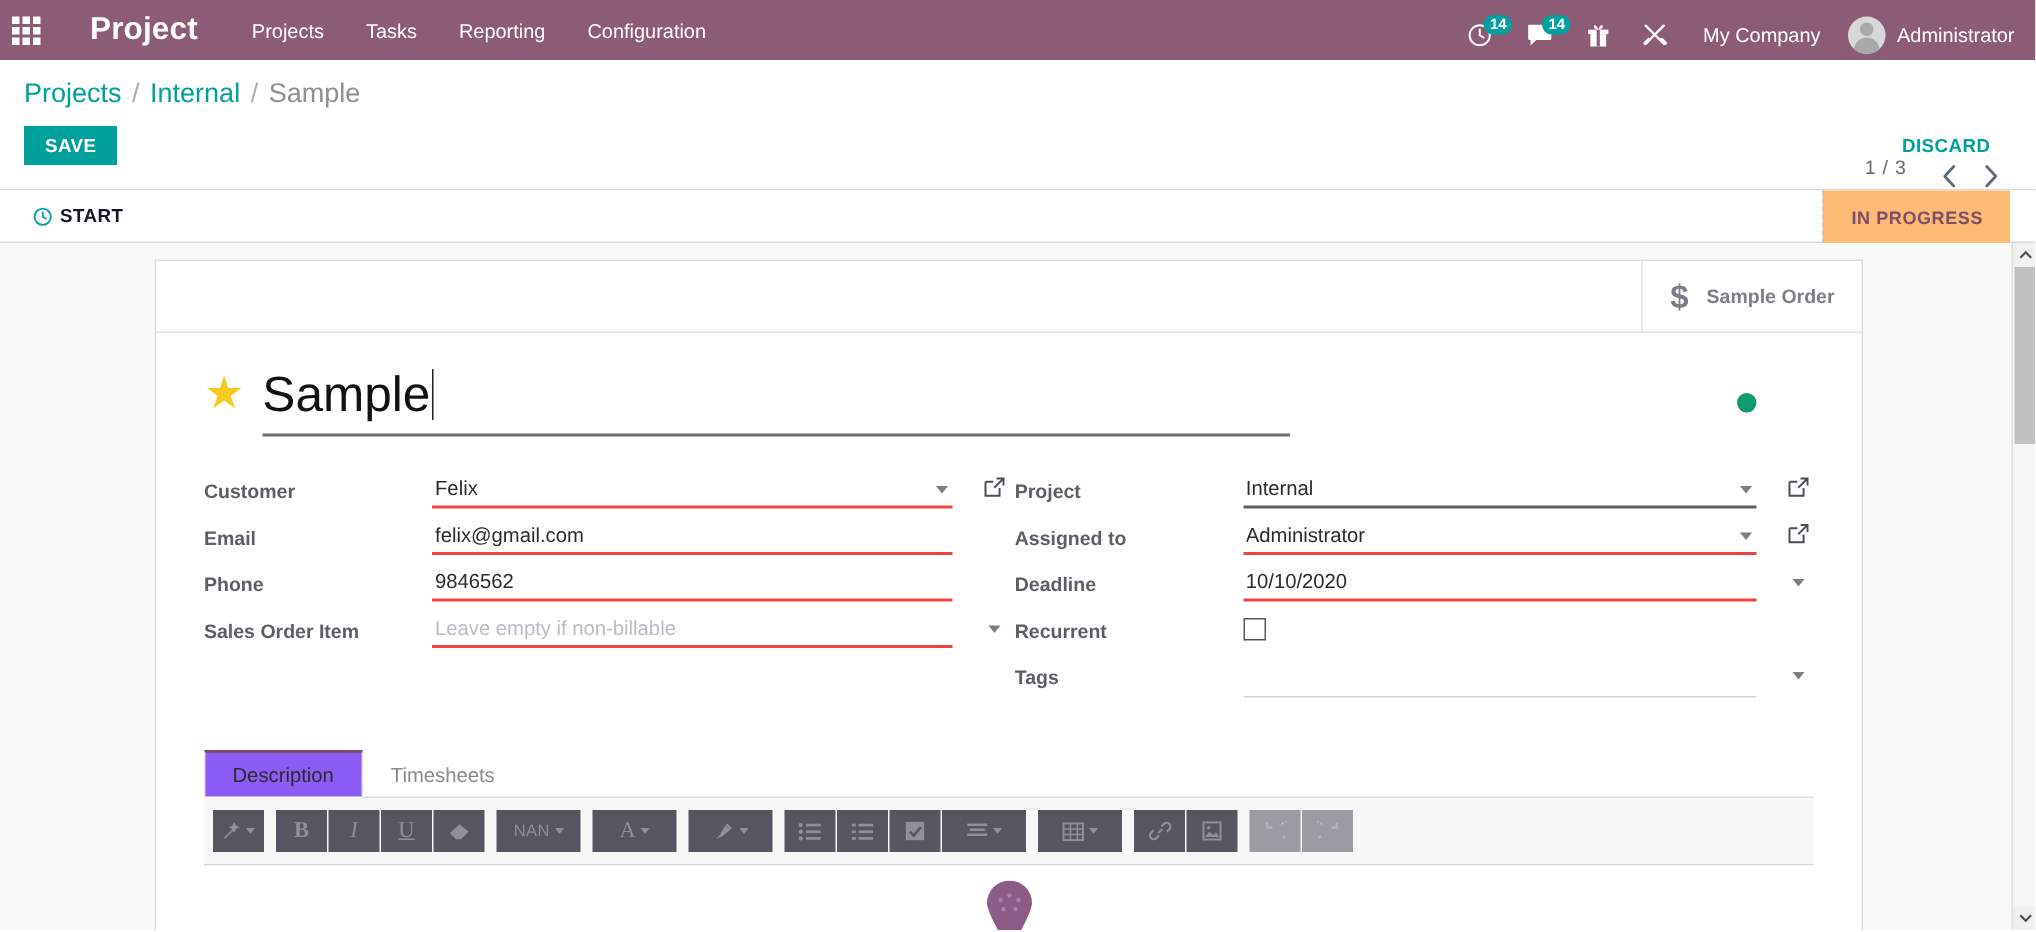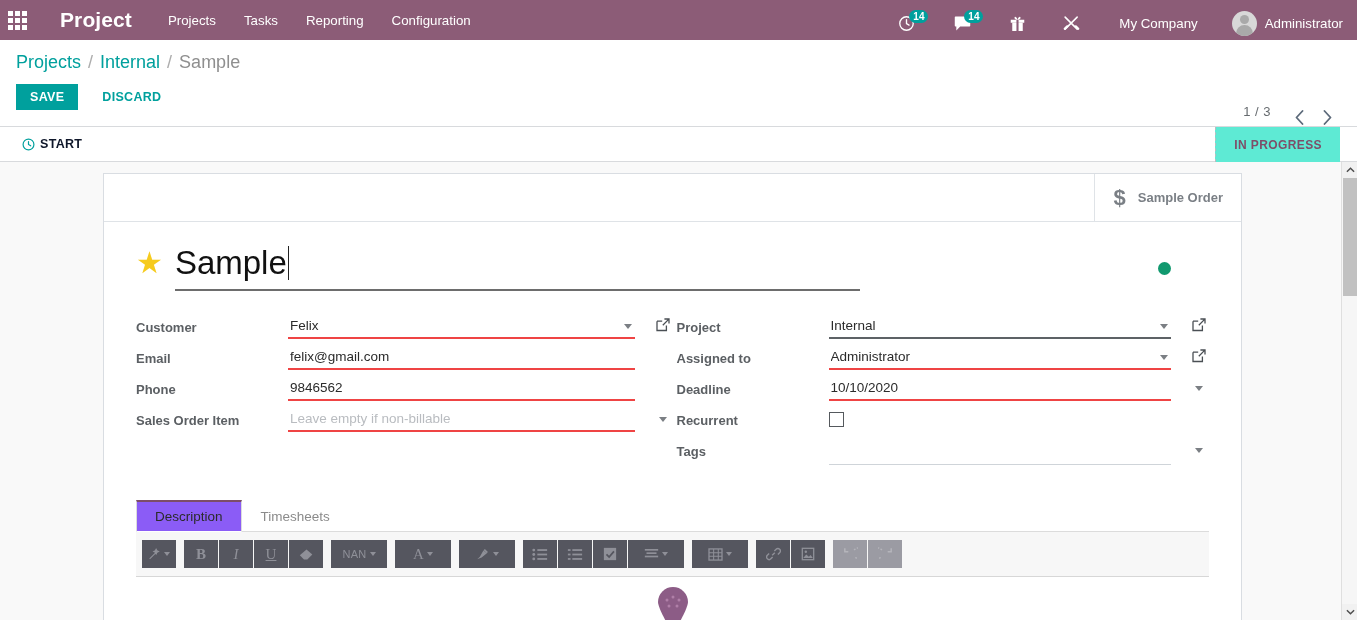--- a/index.html
+++ b/index.html
@@ -48,21 +48,21 @@
     text-decoration: none;
     cursor: pointer;
     white-space: nowrap;
   }
   .nav-right {
     position: absolute;
     right: 8px; top: 0;
     height: 47px;
     display: flex;
     align-items: center;
-    gap: 16px;
+    gap: 0px;
   }
   .nav-icon {
     position: relative;
     padding: 0 11px;
     height: 40px;
     display: flex; align-items: center;
     cursor: pointer;
   }
   .badge-count {
     position: absolute;
@@ -136,20 +136,21 @@
     cursor: pointer;
   }
   .breadcrumb .sep { color: #adadad; margin: 0 7px; }
   .breadcrumb .current { color: #8f8f8f; }
 
   .cp-buttons {
     margin-top: 11px;
     display: flex;
     align-items: center;
     gap: 0px;
+    justify-content: space-between;
   }
   .btn-save {
     background: #00a09d;
     color: #ffffff;
     border: none;
     font-size: 12.5px;
     font-weight: bold;
     letter-spacing: .3px;
     padding: 6px 14px;
     cursor: pointer;
@@ -209,21 +210,21 @@
   }
   .statusbar {
     position: absolute;
     right: 17px;
     top: 0;
     height: 35px;
     display: flex;
     align-items: stretch;
   }
   .stage-pill {
-    background: #5eead4;
+    background: #fdba74;
     border-left: 1px dashed #b9bcc0;
     display: flex;
     align-items: center;
     padding: 0 18px;
     font-size: 12px;
     font-weight: bold;
     letter-spacing: .4px;
     color: #7d4e69;
     cursor: pointer;
   }

